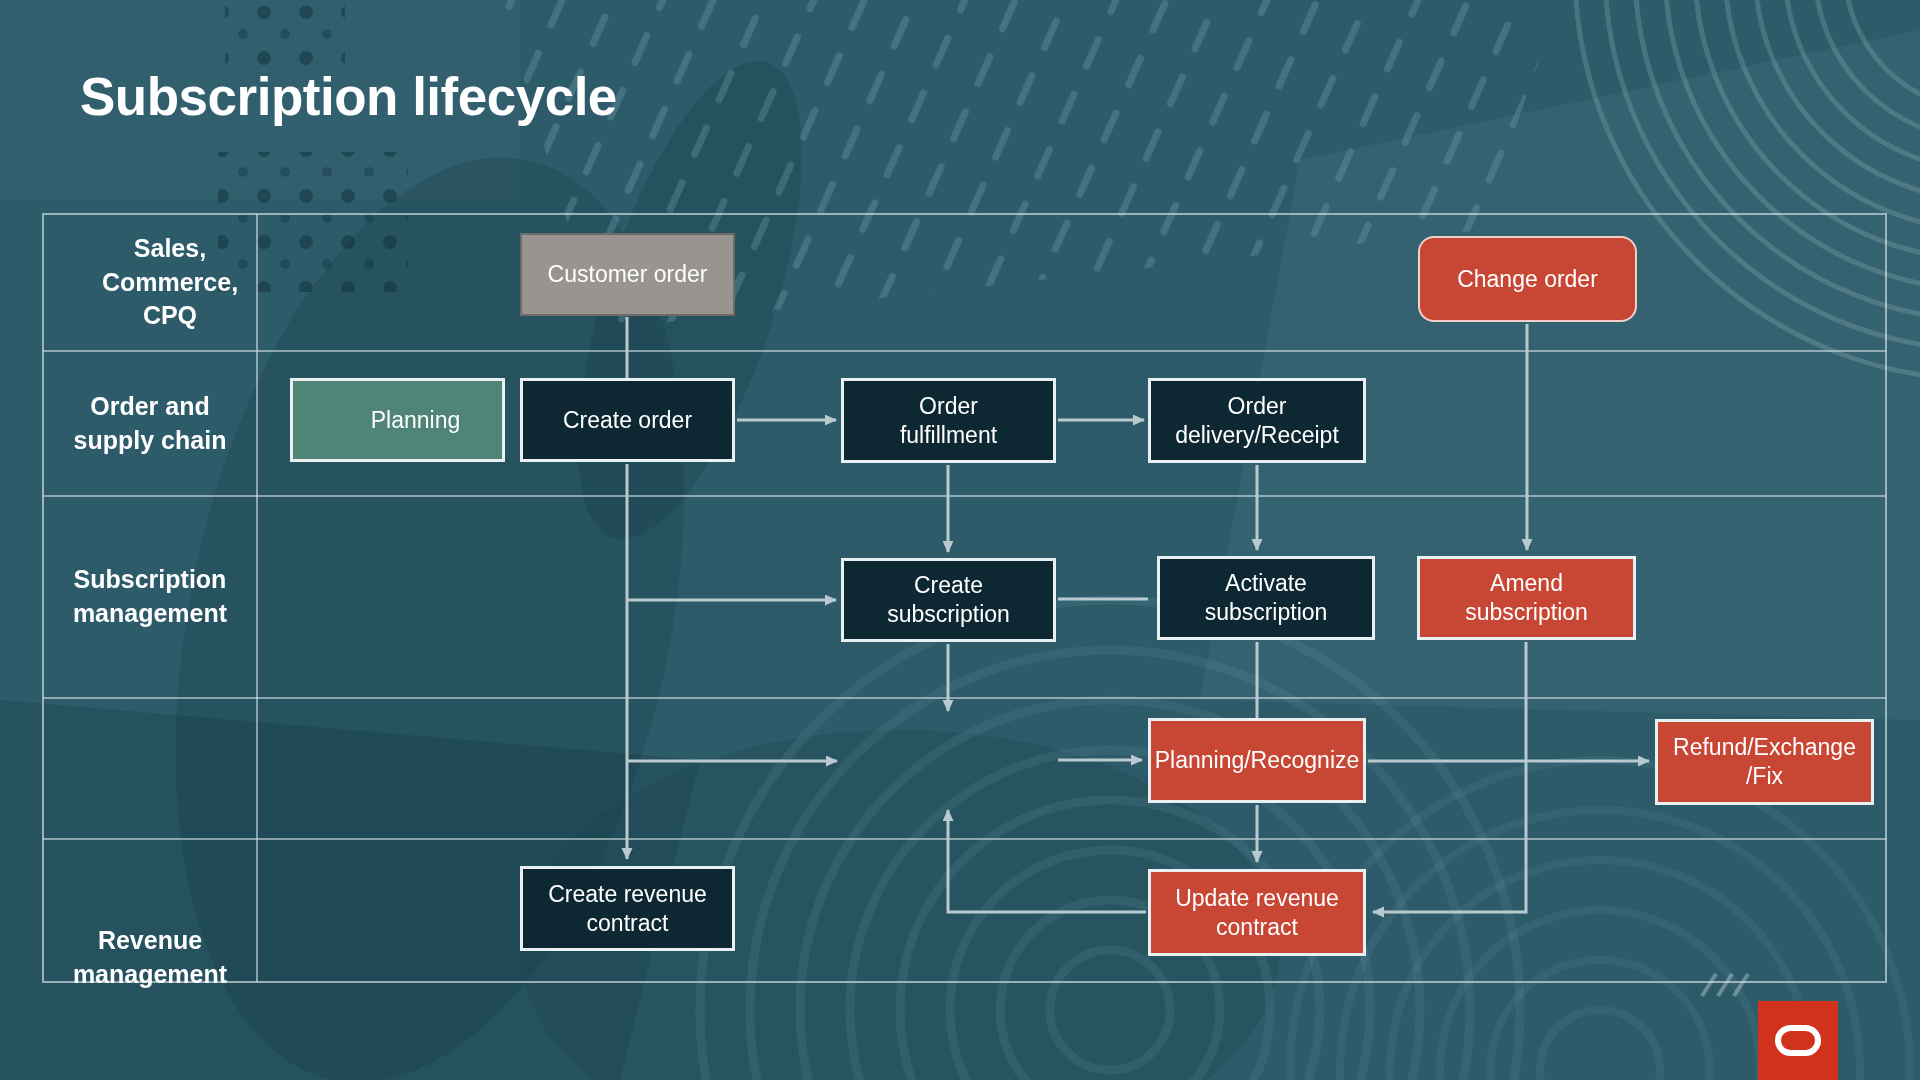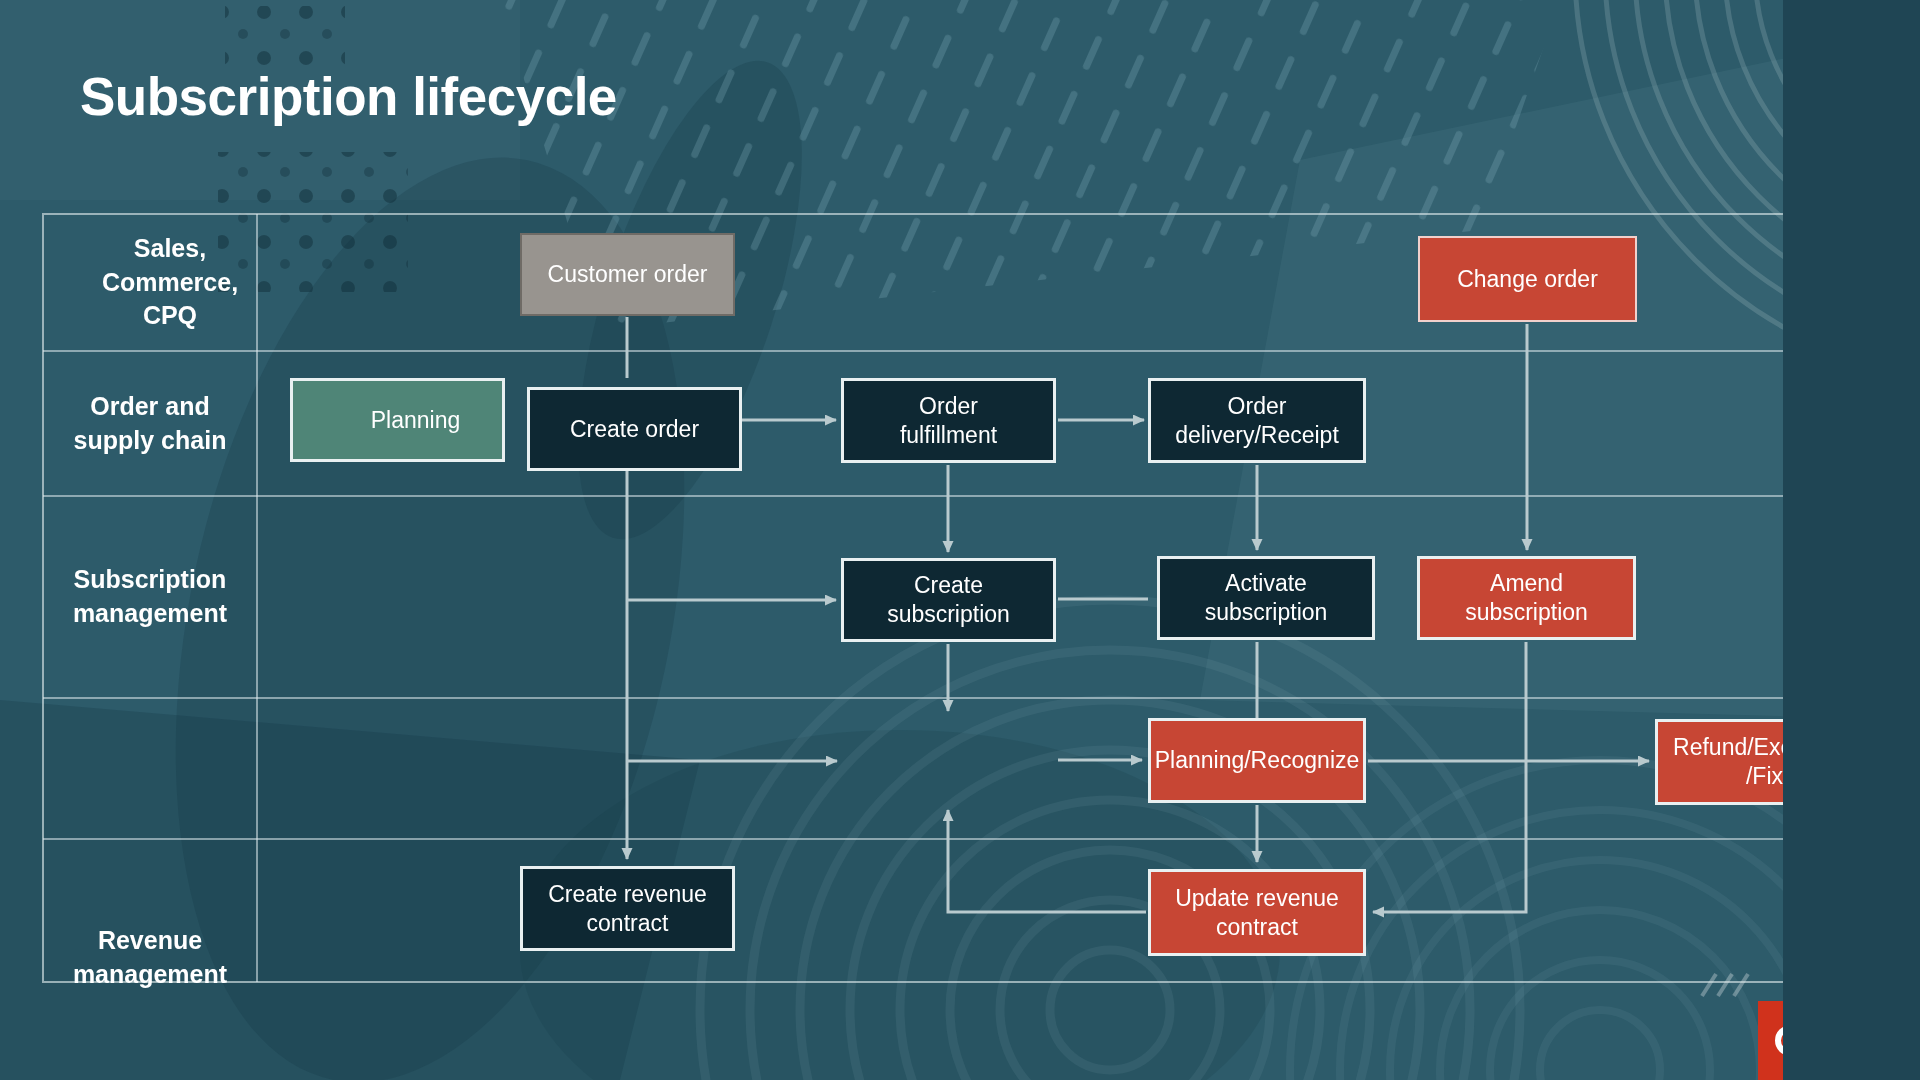--- a/index.html
+++ b/index.html
@@ -10,21 +10,21 @@
     --box-gray: #98948f;
     --connector: #b9cace;
     --grid-line: #dfeaec;
     --text: #ffffff;
     --logo-red: #d0321c;
   }
   * { box-sizing: border-box; }
   html,body { margin:0; padding:0; background:#1f4554; }
   .stage {
     position: relative;
-    width: 1783px; height: 1080px;
+    width: 1920px; height: 1080px;
     overflow: hidden;
     background: var(--background);
     font-family: "Liberation Sans", "DejaVu Sans", sans-serif;
     color: var(--text);
   }
   svg.layer { position:absolute; left:0; top:0; width:1920px; height:1080px; }
   .title {
     position:absolute; left:80px; top:66px;
     font-size:53px; font-weight:700; letter-spacing:-0.5px;
     color:var(--text); margin:0;
@@ -177,23 +177,23 @@
 Commerce,
 CPQ</div>
   <div class="lane-label" style="top:351px; height:145px;">Order and
 supply chain</div>
   <div class="lane-label" style="top:496px; height:202px;">Subscription
 management</div>
   <div class="lane-label" style="top:886px; height:143px;">Revenue
 management</div>
 
   <div class="node neutral" style="left:520px; top:233px; width:215px; height:83px;">Customer order</div>
-  <div class="node action thin-border" style="left:1418px; top:236px; width:219px; height:86px;">Change order</div>
+  <div class="node action thin-border" style="left:1418px; top:236px; width:219px; height:86px;border-radius:16px;">Change order</div>
   <div class="node plan" style="left:290px; top:378px; width:215px; height:84px;padding-left:40px;">Planning</div>
-  <div class="node core" style="left:520px; top:387px; width:215px; height:84px;margin-left:7px;">Create order</div>
+  <div class="node core" style="left:520px; top:378px; width:215px; height:84px;">Create order</div>
   <div class="node core" style="left:841px; top:378px; width:215px; height:85px;">Order
 fulfillment</div>
   <div class="node core" style="left:1148px; top:378px; width:218px; height:85px;">Order
 delivery/Receipt</div>
   <div class="node core" style="left:841px; top:558px; width:215px; height:84px;">Create
 subscription</div>
   <div class="node core" style="left:1157px; top:556px; width:218px; height:84px;">Activate
 subscription</div>
   <div class="node action" style="left:1417px; top:556px; width:219px; height:84px;">Amend
 subscription</div>

